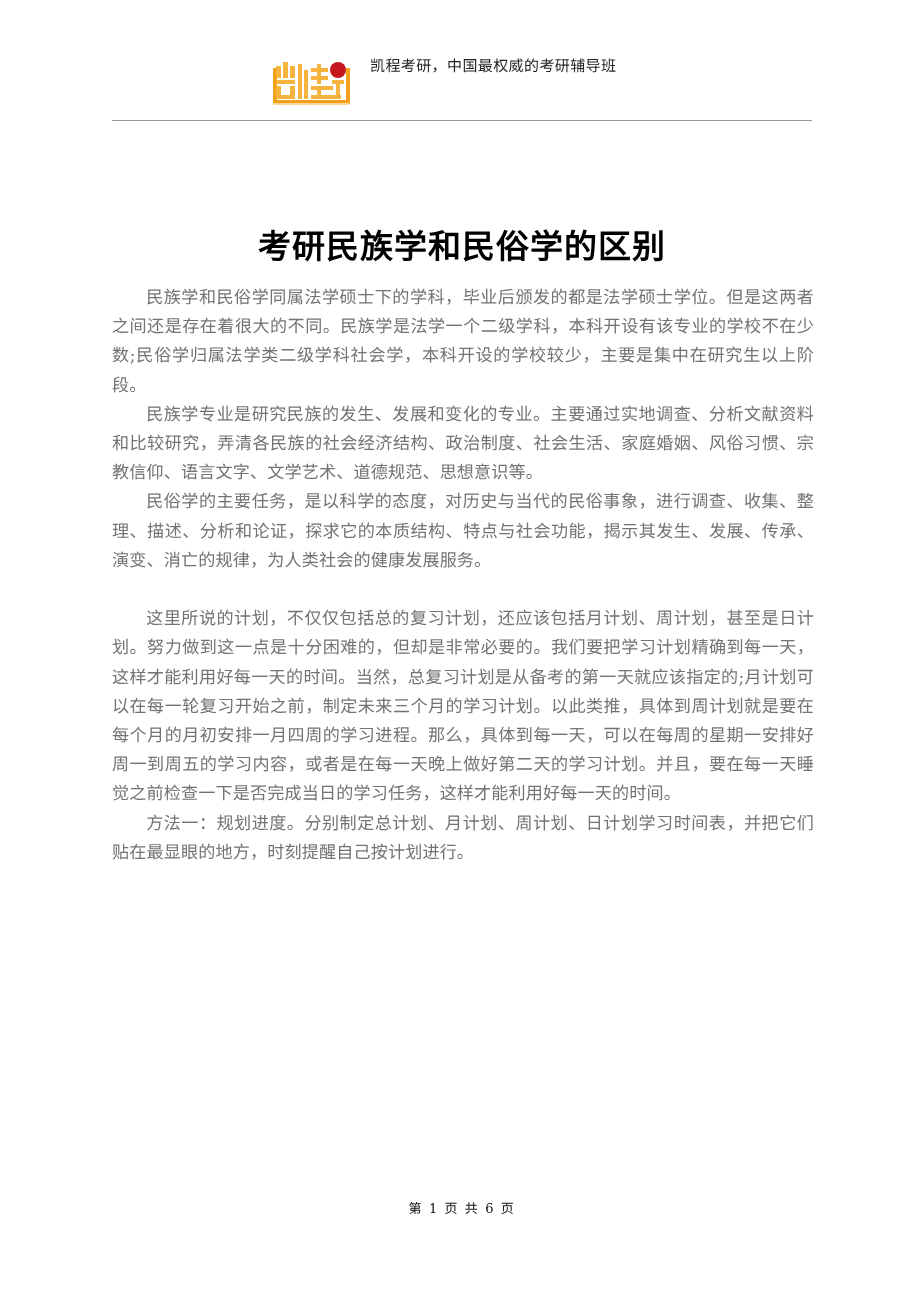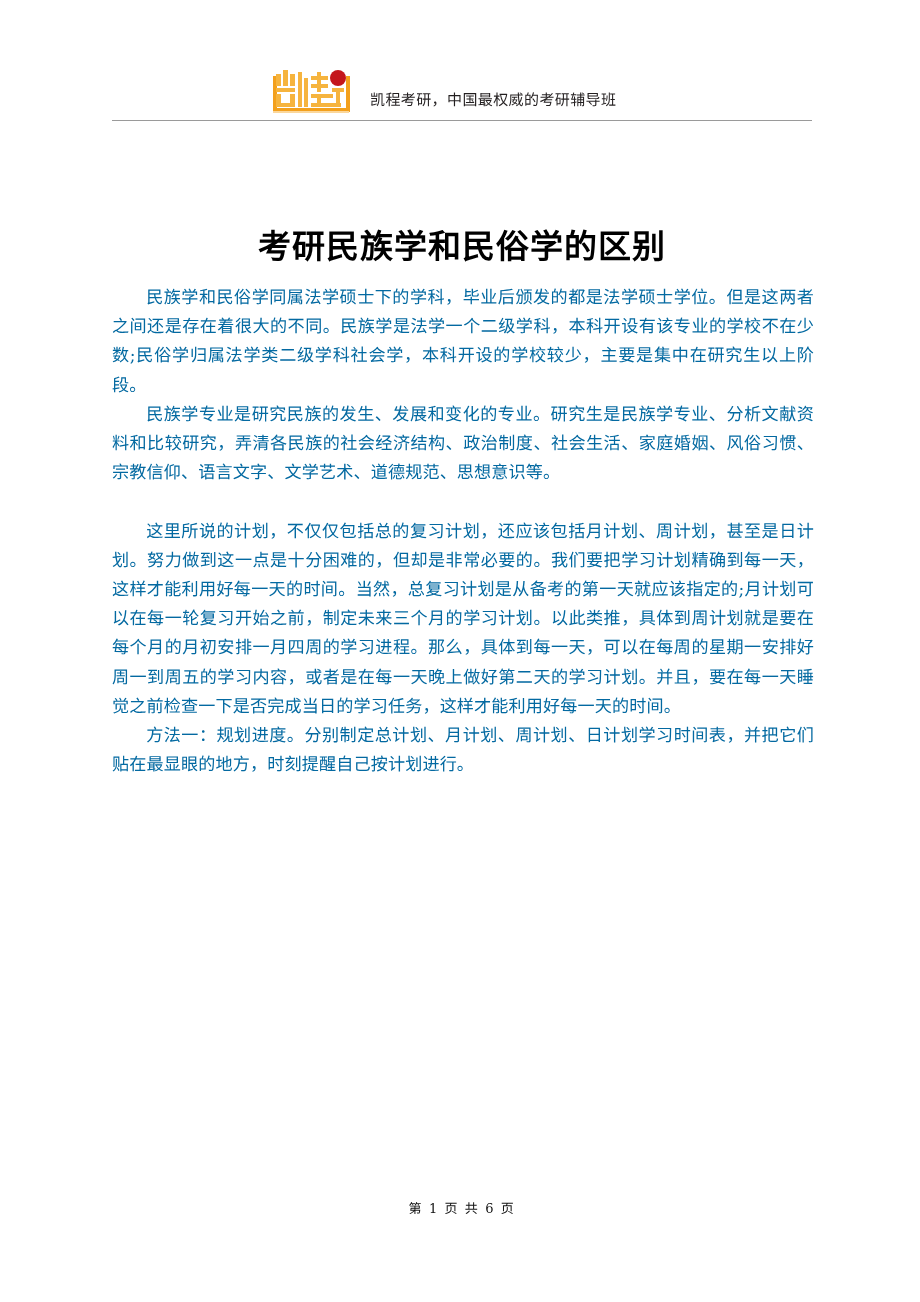--- a/index.html
+++ b/index.html
@@ -27,21 +27,20 @@
   .doc-header {
     position: absolute;
     left: 112px;
     top: 58px;
     width: 700px;
     height: 62px;
     box-sizing: border-box;
   }
   .header-inner {
     display: flex;
-    align-items: flex-end;
     justify-content: flex-start;
     height: 56px;
     padding-left: 158px;
   }
 
   
   .logo {
     width: 86px;
     height: 50px;
     flex: 0 0 auto;
@@ -91,21 +90,21 @@
     top: 283px;
     width: 702px;
   }
   .doc-body p {
     margin: 0;
     font-size: 17.1px;
     line-height: 29.2px;
     text-align: justify;
     text-justify: inter-ideograph;
     letter-spacing: 0.15px;
-    color: #0369a1;
+    color: #737373;
   }
   .indent2 { text-indent: 2em; }
   .spacer-line { height: 29.2px; }
 
   
   .doc-footer {
     position: absolute;
     left: 112px;
     top: 1198px;
     width: 700px;
@@ -159,21 +158,22 @@
       </div>
       <div class="header-slogan">凯程考研，中国最权威的考研辅导班</div>
     </div>
   </div>
   <div class="header-rule"></div>
 
   <h1 class="doc-title">考研民族学和民俗学的区别</h1>
 
   <div class="doc-body">
     <p class="indent2">民族学和民俗学同属法学硕士下的学科，毕业后颁发的都是法学硕士学位。但是这两者之间还是存在着很大的不同。民族学是法学一个二级学科，本科开设有该专业的学校不在少数;民俗学归属法学类二级学科社会学，本科开设的学校较少，主要是集中在研究生以上阶段。</p>
-    <p class="indent2">民族学专业是研究民族的发生、发展和变化的专业。研究生是民族学专业、分析文献资料和比较研究，弄清各民族的社会经济结构、政治制度、社会生活、家庭婚姻、风俗习惯、宗教信仰、语言文字、文学艺术、道德规范、思想意识等。</p>
+    <p class="indent2">民族学专业是研究民族的发生、发展和变化的专业。主要通过实地调查、分析文献资料和比较研究，弄清各民族的社会经济结构、政治制度、社会生活、家庭婚姻、风俗习惯、宗教信仰、语言文字、文学艺术、道德规范、思想意识等。</p>
+    <p class="indent2">民俗学的主要任务，是以科学的态度，对历史与当代的民俗事象，进行调查、收集、整理、描述、分析和论证，探求它的本质结构、特点与社会功能，揭示其发生、发展、传承、演变、消亡的规律，为人类社会的健康发展服务。</p>
     <div class="spacer-line"></div>
     <p class="indent2">这里所说的计划，不仅仅包括总的复习计划，还应该包括月计划、周计划，甚至是日计划。努力做到这一点是十分困难的，但却是非常必要的。我们要把学习计划精确到每一天，这样才能利用好每一天的时间。当然，总复习计划是从备考的第一天就应该指定的;月计划可以在每一轮复习开始之前，制定未来三个月的学习计划。以此类推，具体到周计划就是要在每个月的月初安排一月四周的学习进程。那么，具体到每一天，可以在每周的星期一安排好周一到周五的学习内容，或者是在每一天晚上做好第二天的学习计划。并且，要在每一天睡觉之前检查一下是否完成当日的学习任务，这样才能利用好每一天的时间。</p>
     <p class="indent2">方法一：规划进度。分别制定总计划、月计划、周计划、日计划学习时间表，并把它们贴在最显眼的地方，时刻提醒自己按计划进行。</p>
 
   </div>
 
   <div class="doc-footer">第 1 页 共 6 页</div>
 
 </div>
 

